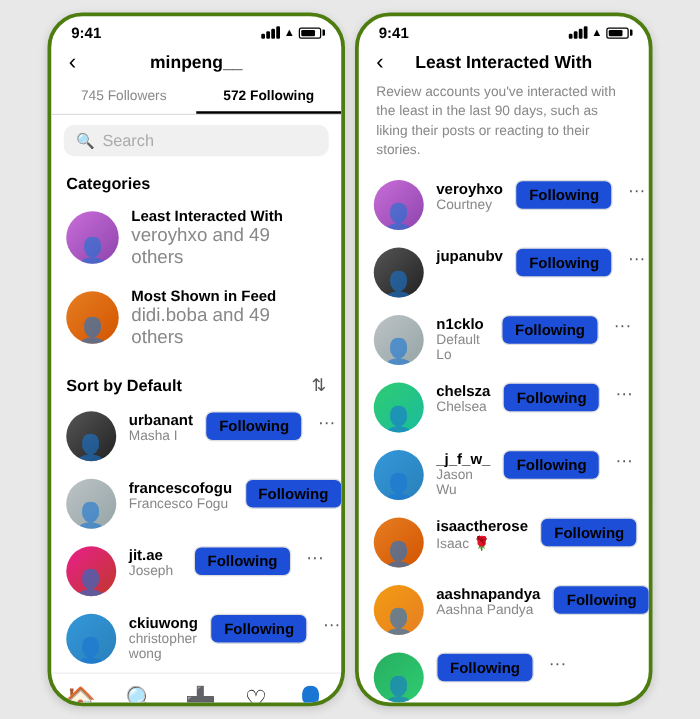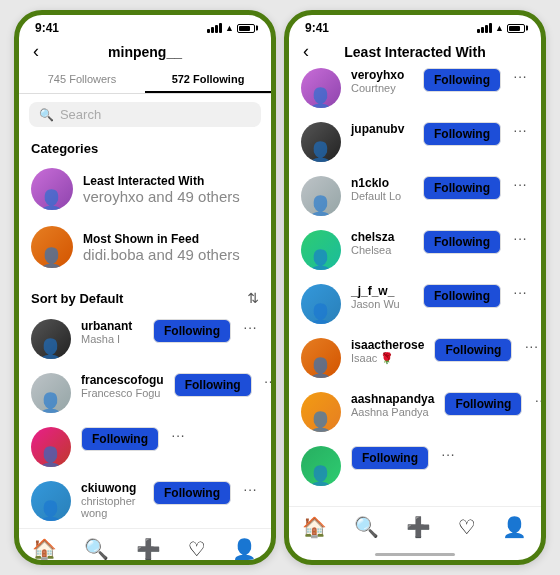--- a/index.html
+++ b/index.html
@@ -12,26 +12,26 @@
       width: 560px;
       height: 575px;
       overflow: hidden;
     }
     .phones-container {
       display: flex;
       gap: 8px;
       padding: 8px;
     }
     .phone {
-      width: 262px;
+      width: 238px;
       height: 555px;
       background: #fff;
       border-radius: 28px;
       overflow: hidden;
-      border: 5px solid #4d7c0f;
+      border: 3px solid #4d7c0f;
       display: flex;
       flex-direction: column;
       box-shadow: 0 2px 8px rgba(0,0,0,0.15);
     }
     
     .status-bar {
       display: flex;
       justify-content: space-between;
       align-items: center;
       padding: 6px 16px 4px;
@@ -285,20 +285,24 @@
           <div class="ureal">Francesco Fogu</div>
         </div>
         <button class="follow-btn">Following</button>
         <span class="more-dots">···</span>
       </div>
 
       <div class="user-item">
         <div class="user-avatar av-pink">
             <div class="av-silhouette"></div>
           </div>
+        <div class="user-info">
+          <div class="uname">jit.ae</div>
+          <div class="ureal">Joseph</div>
+        </div>
         <button class="follow-btn">Following</button>
         <span class="more-dots">···</span>
       </div>
 
       <div class="user-item">
         <div class="user-avatar av-blue">
             <div class="av-silhouette"></div>
           </div>
         <div class="user-info">
           <div class="uname">ckiuwong</div>
@@ -335,20 +339,21 @@
           <div class="battery-fill"></div>
         </div>
       </div>
     </div>
 
     <div class="right-header">
       <span class="back-btn">‹</span>
       <span class="page-title">Least Interacted With</span>
     </div>
 
+    <div class="description-text">Review accounts you've interacted with the least in the last 90 days, such as liking their posts or reacting to their stories.</div>
 
     <div>
 
       <div class="user-item">
         <div class="user-avatar av-purple">
             <div class="av-silhouette"></div>
           </div>
         <div class="user-info">
           <div class="uname">veroyhxo</div>
           <div class="ureal">Courtney</div>

